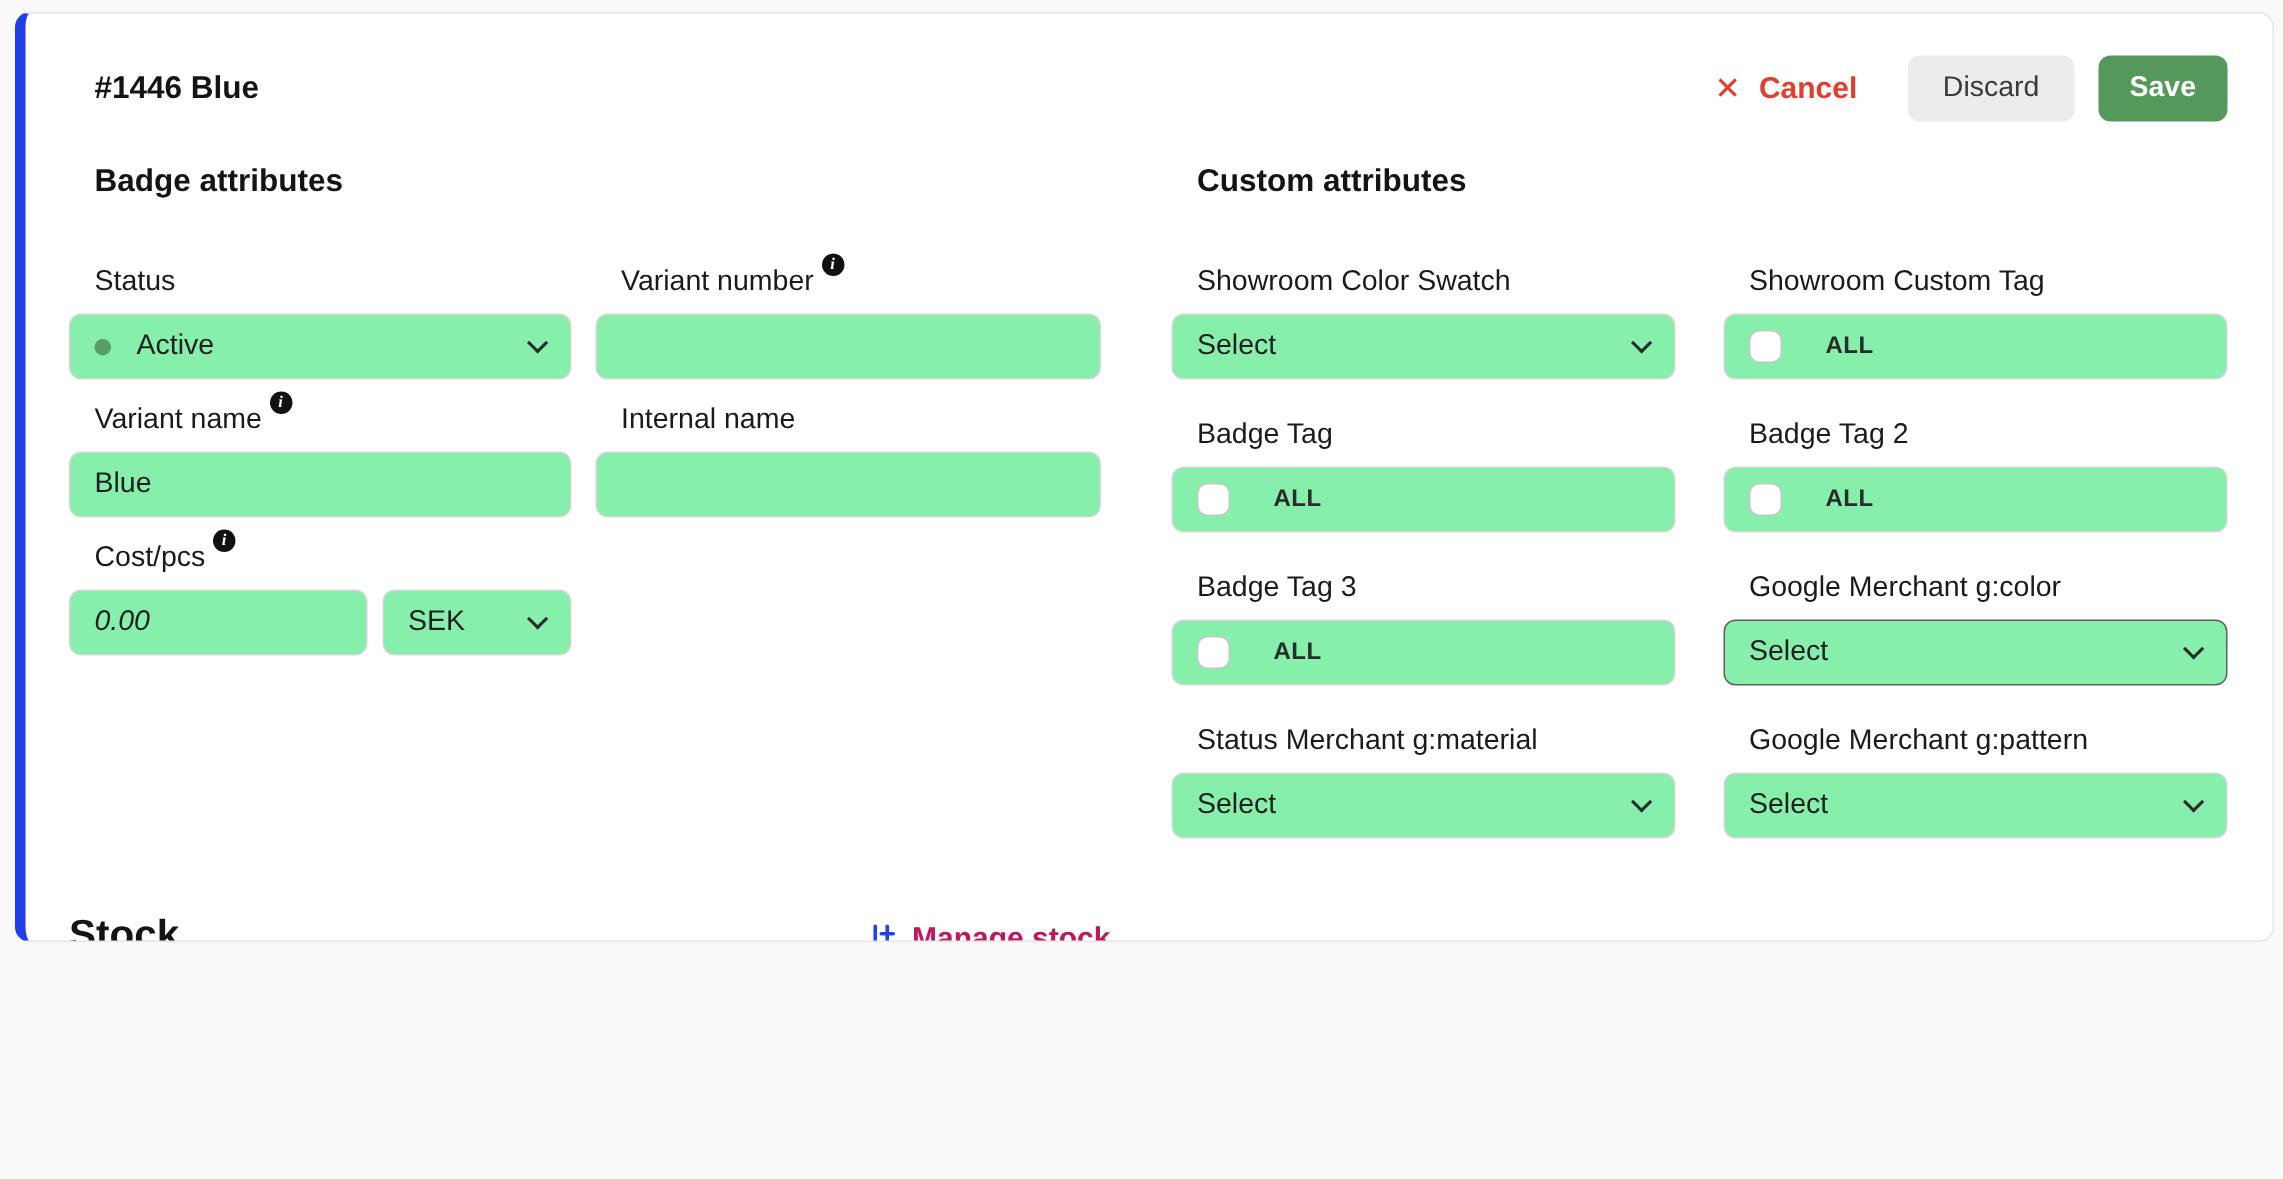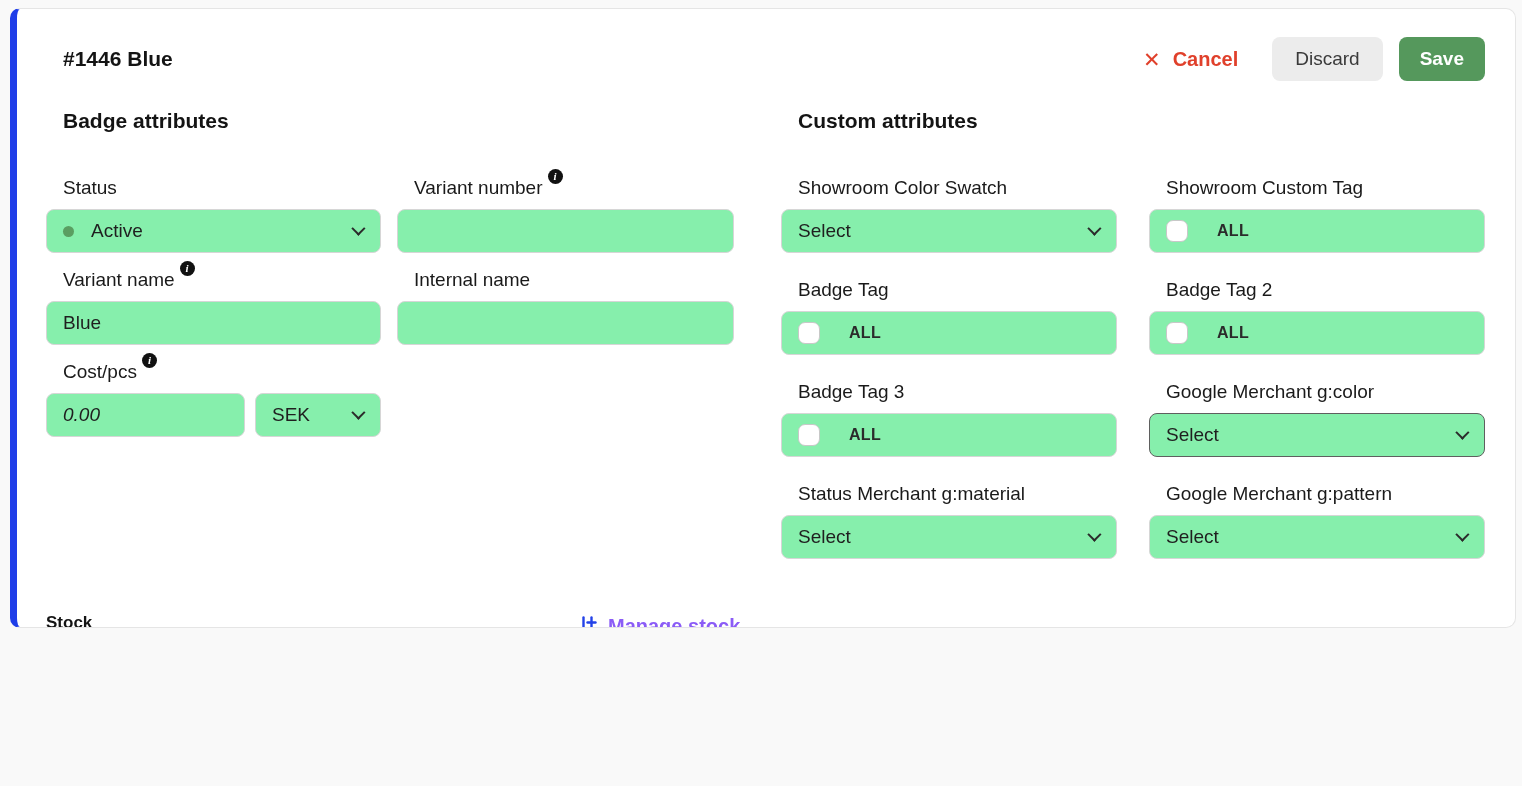--- a/index.html
+++ b/index.html
@@ -98,25 +98,25 @@
     width: 22px; height: 22px; border: 1.5px solid #c8c8c8; border-radius: 7px;
     background: #ffffff; flex: none; cursor: pointer;
   }
   .all-label {
     margin-left: 29px; font-size: 16px; font-weight: 700; color: #2b2b2b;
     letter-spacing: 0.3px;
   }
   
   .stock-section { margin-top: 52px; position: relative; }
   .stock-header { display: flex; align-items: center; height: 24px; }
-  .stock-heading { font-size: 17px; font-weight: 700; color: #141414; }
+  .stock-heading { font-size: 27px; font-weight: 700; color: #141414; }
   .manage-stock {
     position: absolute; left: 532px; top: 4px;
     display: flex; align-items: center; gap: 11px;
-    color: #8b5cf6; font-size: 20px; font-weight: 700;
+    color: #be185d; font-size: 20px; font-weight: 700;
     text-decoration: none; cursor: pointer;
   }
   .stock-box {
     margin-top: 30px;
     width: 73px; height: 51px;
     border: 1px solid #cfcfcf; border-radius: 2px;
     display: flex; align-items: center; justify-content: center; gap: 7px;
     font-size: 19px; color: #111111;
   }
   .infinity { font-size: 21px; }

